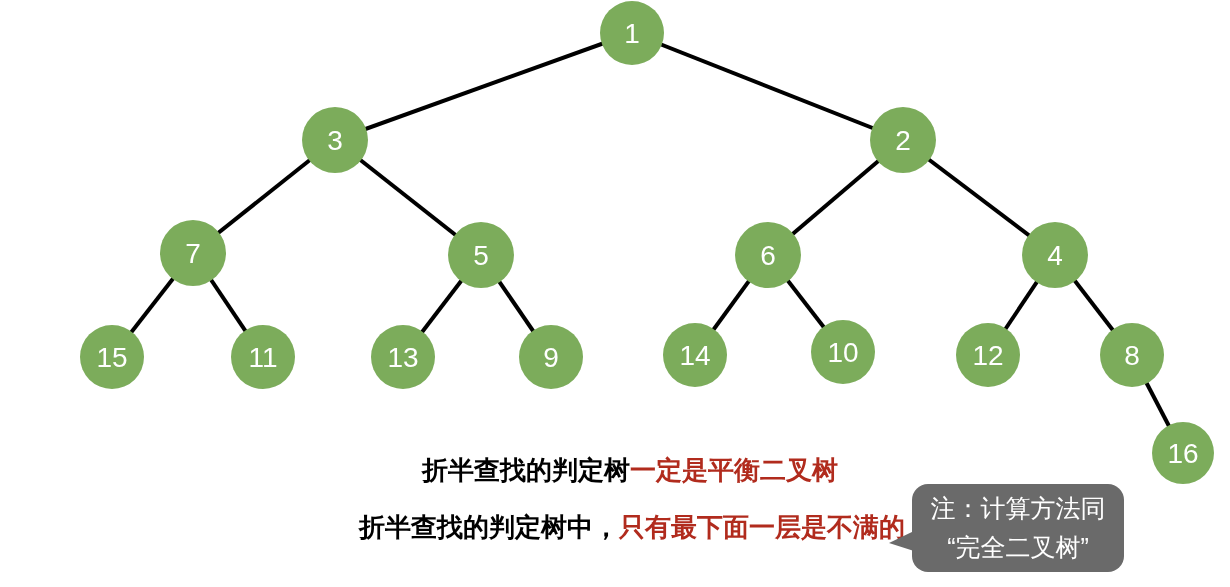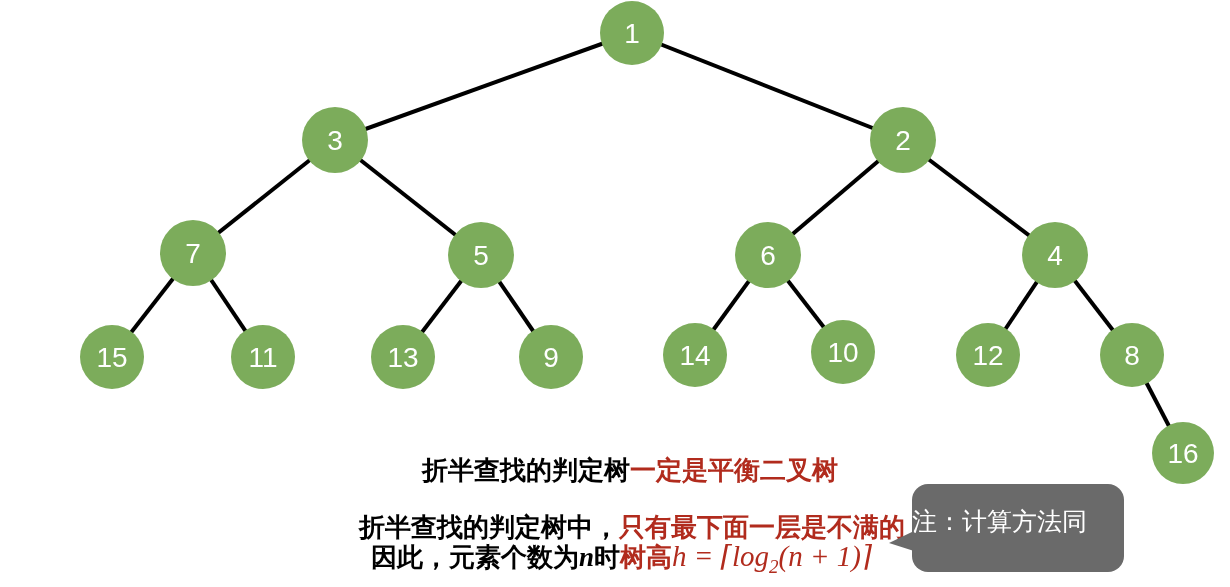--- a/index.html
+++ b/index.html
@@ -26,21 +26,21 @@
   }
   .formula{
     font-family:"Liberation Serif","DejaVu Serif",serif;
     font-style:italic;font-weight:400;font-size:29px;
   }
   .formula sub{font-size:19px;line-height:0;}
   .callout{
     position:absolute;left:912px;top:484px;width:212px;height:88px;
     background:var(--callout_color,#6a6a6a);border-radius:16px;
     color:var(--callout_text_color,#fff);font-size:25px;line-height:39px;
-    text-align:left;padding-top:18px;box-sizing:border-box;white-space:nowrap;
+    text-align:center;padding-top:5px;box-sizing:border-box;white-space:nowrap;
   }
   .callout-tail{
     position:absolute;left:-23px;top:47px;width:0;height:0;
     border-top:12px solid transparent;
     border-bottom:8px solid transparent;
     border-right:25px solid var(--callout_color,#6a6a6a);
   }
 </style>
 </head>
 <body>
@@ -130,20 +130,20 @@
           <circle cx="1183" cy="453" r="31"></circle>
           <text x="1183" y="453">16</text>
         </g>
     </g>
   </svg>
 
   <div class="cap" style="left:422px;top:452px;"><span>折半查找的判定树</span><span class="red">一定是平衡二叉树</span></div>
 
   <div class="cap" style="left:359px;top:500px;margin-top:9px;"><span>折半查找的判定树中，</span><span class="red">只有最下面一层是不满的</span></div>
 
-  <div class="cap" style="left:371px;top:538px;"><span>因此，元素个数为</span><span class="mathn">n</span><span>时</span><span class="red">树高</span><span class="formula red"><span>h = ⌈log</span><sub>2</sub><span>(n + 1)⌉</span></span></div>
 
   <div class="callout">
     <div class="callout-tail"></div>
     <div>注：计算方法同</div>
+    <div>“完全二叉树”</div>
   </div>
 
 </div>
 
 </body></html>

